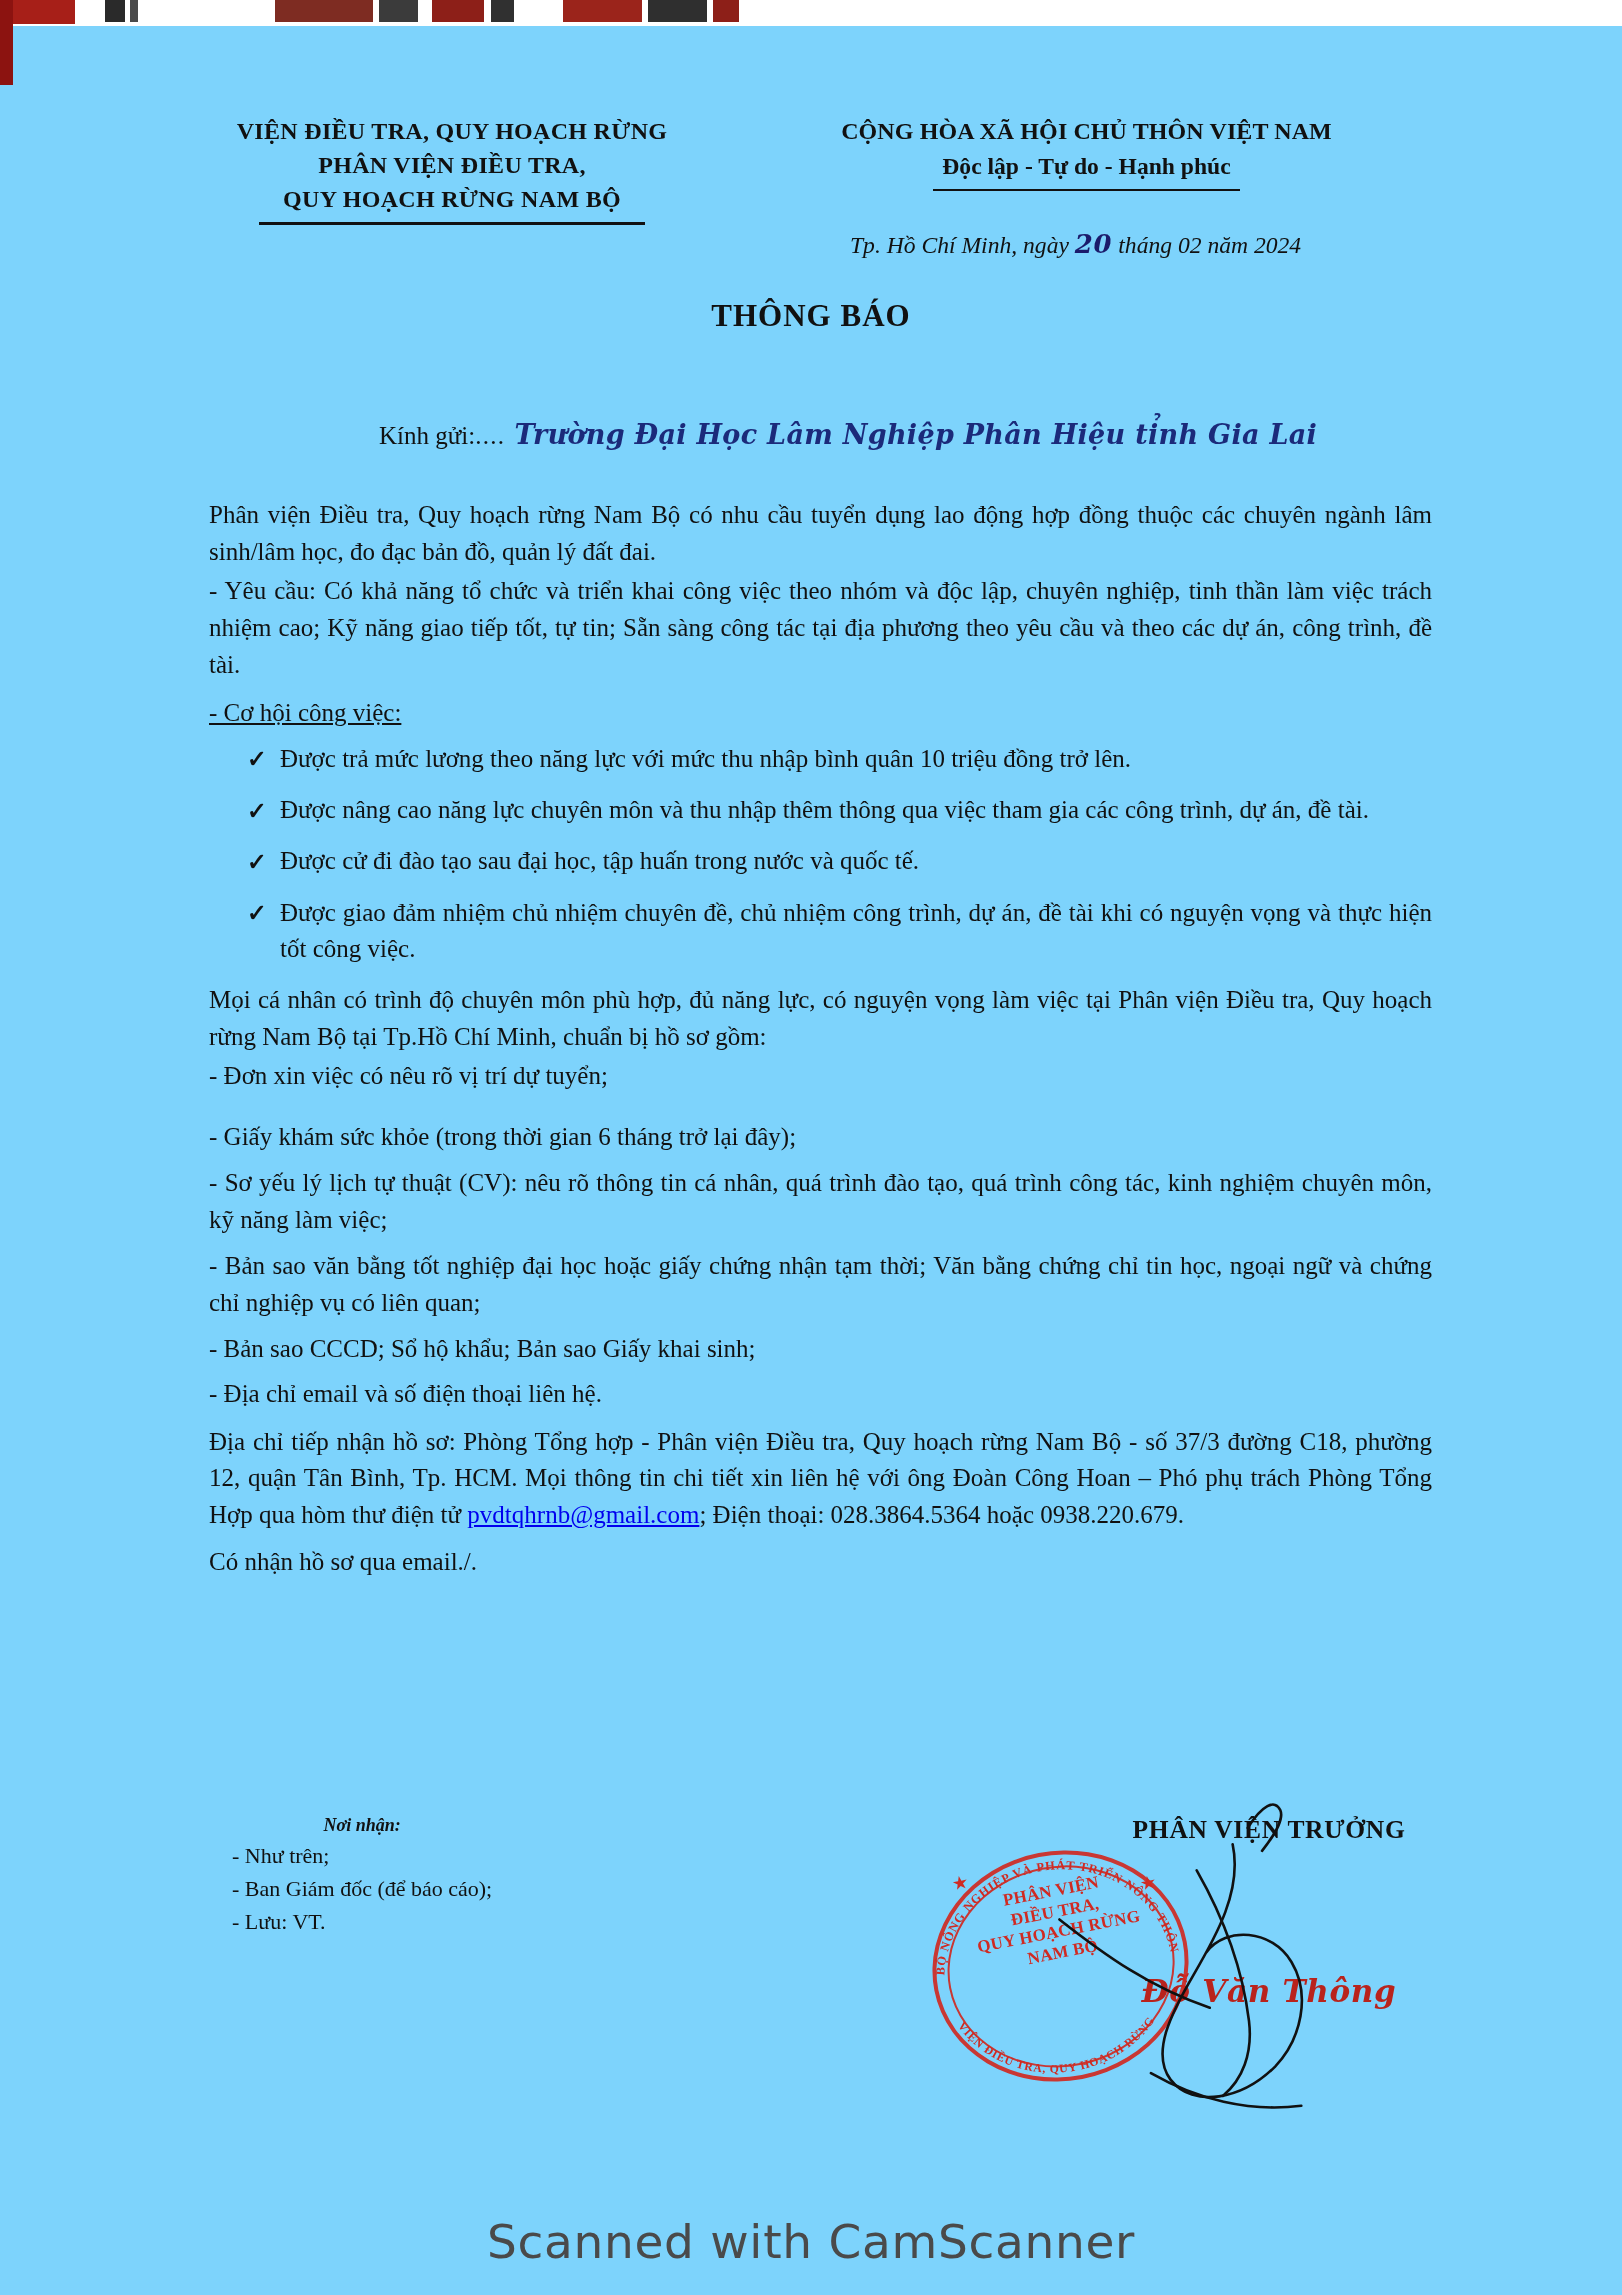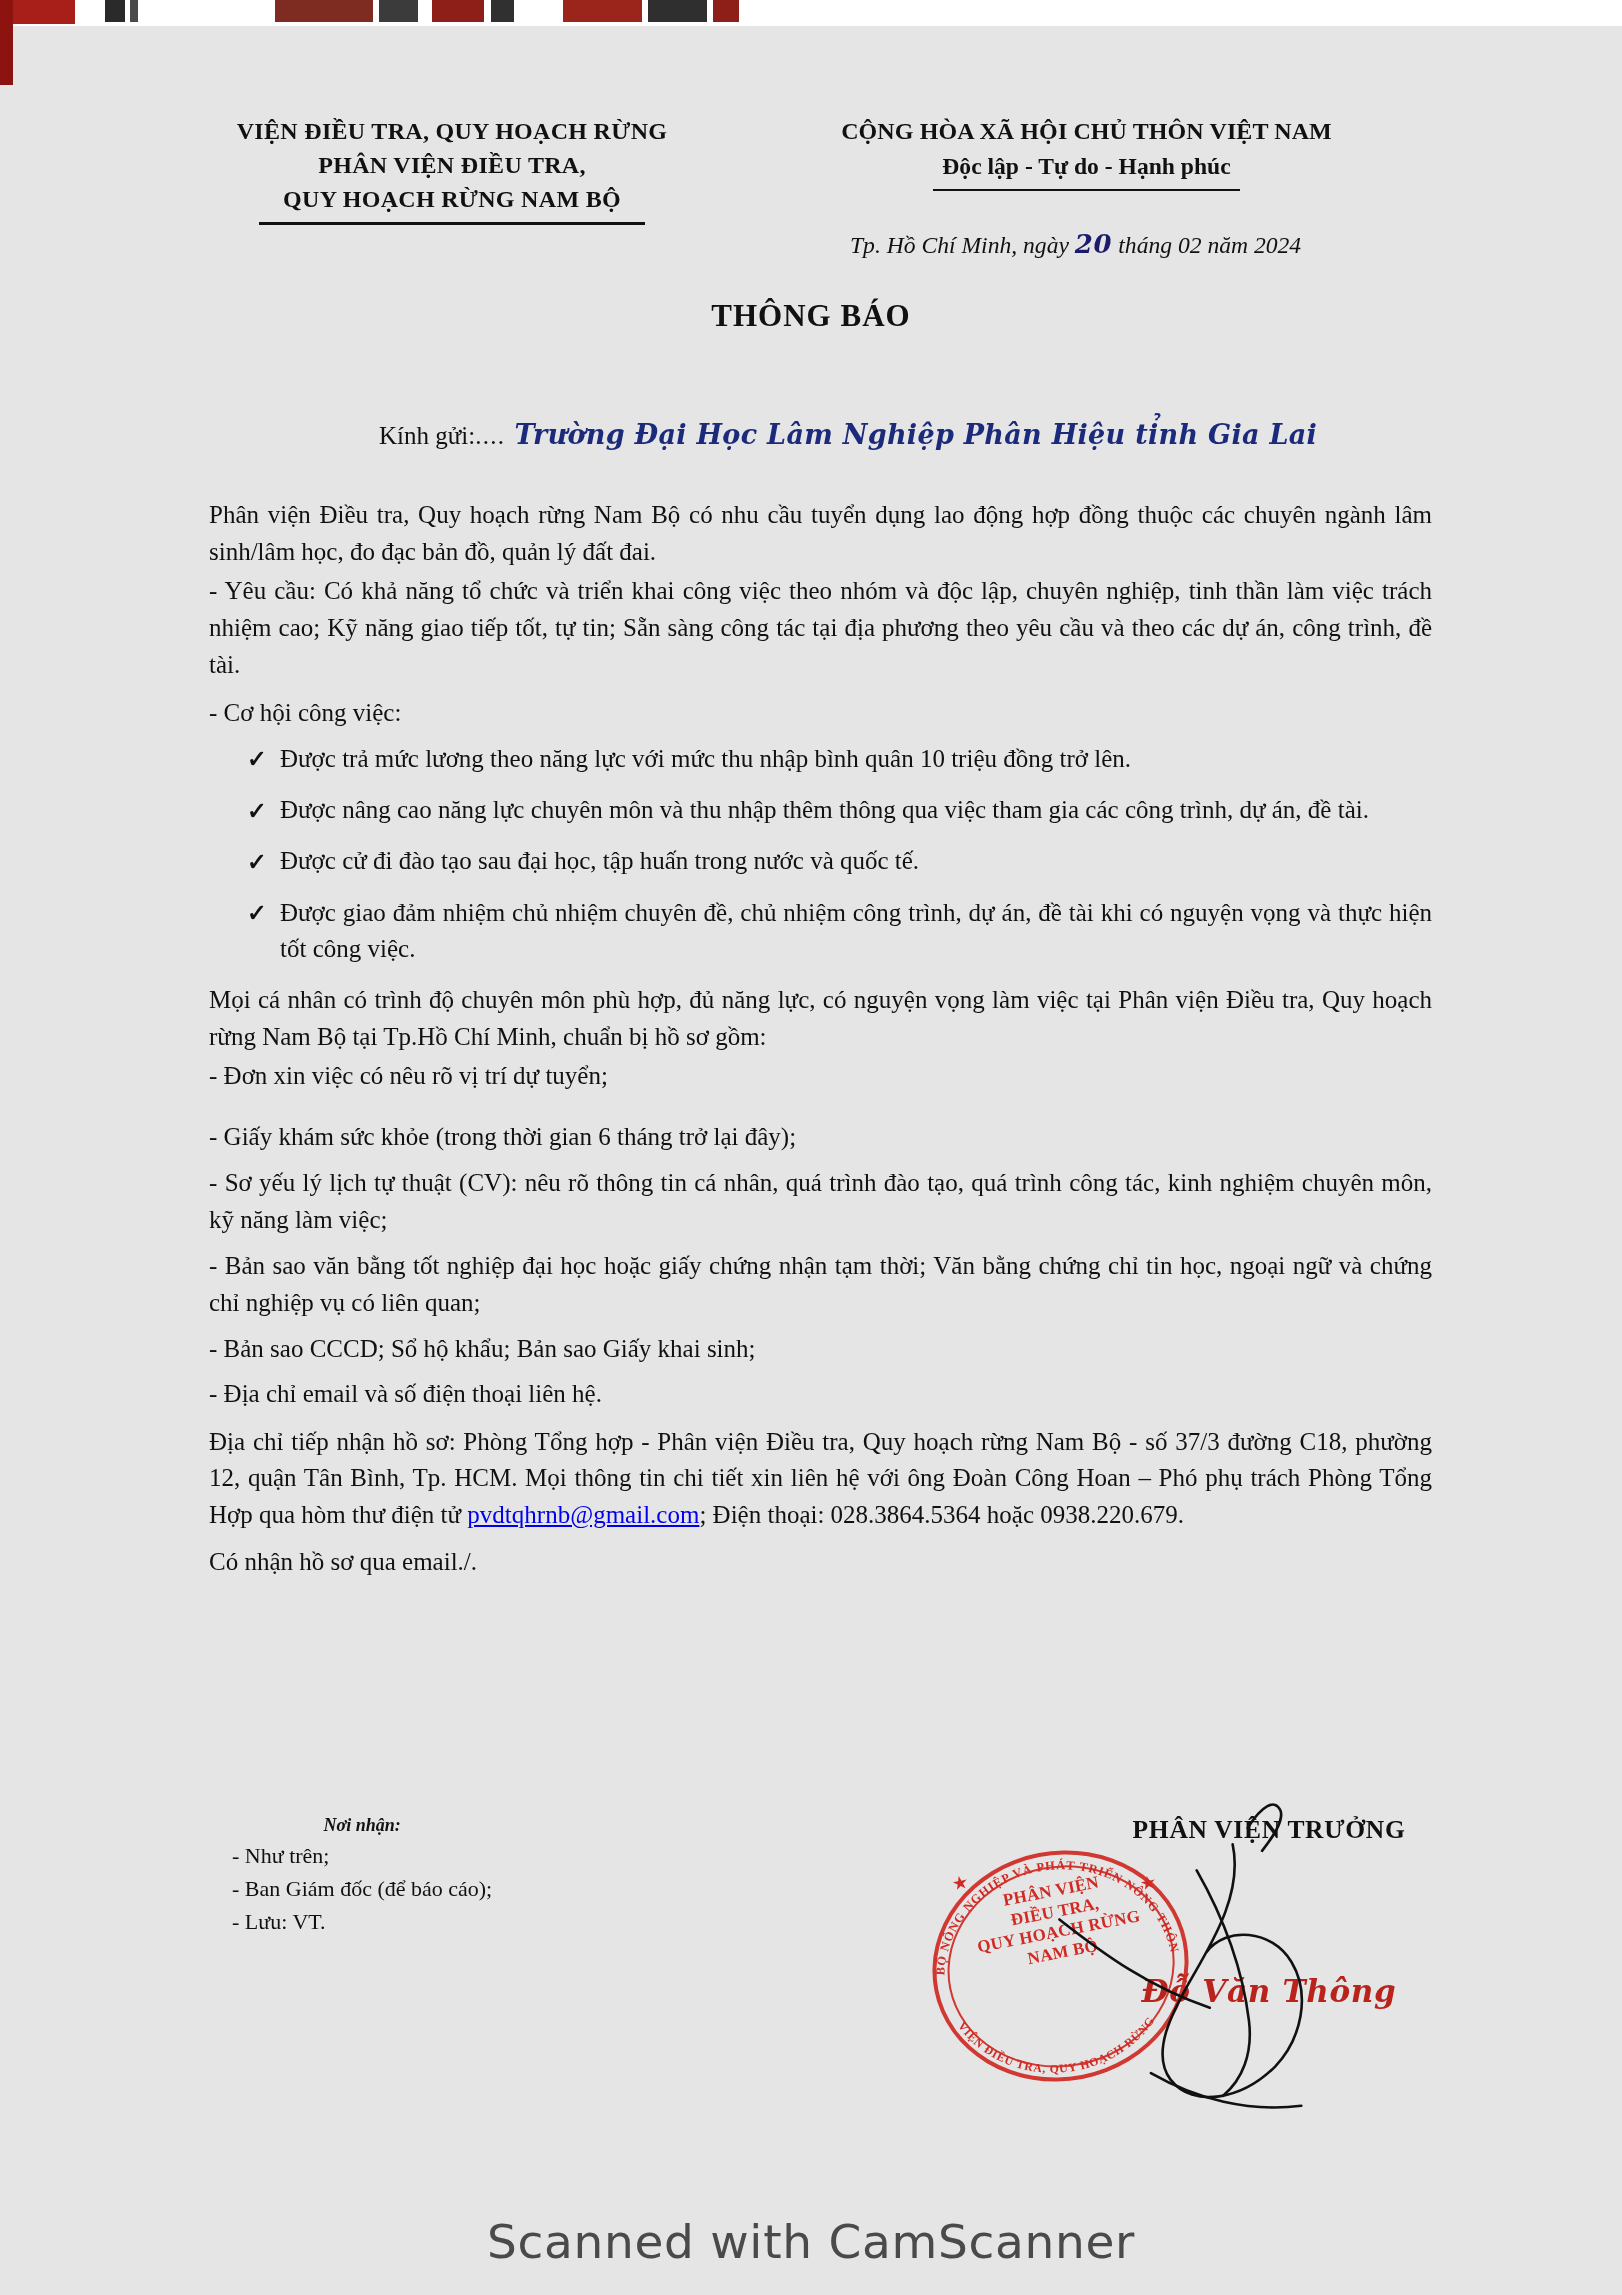--- a/index.html
+++ b/index.html
@@ -8,21 +8,21 @@
     background: #ffffff;
   }
   body {
     font-family: "Liberation Serif", serif;
     color: #111111;
   }
   .page {
     position: relative;
     width: 1622px;
     height: 2295px;
-    background: #e5e5e5;
+    background: #7dd3fc;
     overflow: hidden;
   }
   
   .scan-top {
     position: absolute;
     top: 0; left: 0;
     width: 1622px;
     height: 26px;
     background: #ffffff;
   }
@@ -338,21 +338,21 @@
     <div class="doc-title">THÔNG BÁO</div>
   </div>
 
   <div class="recipient">
     <span>Kính gửi:</span><span class="dots">....</span><span class="hand">Trường Đại Học Lâm Nghiệp Phân Hiệu tỉnh Gia Lai</span>
   </div>
 
   <div class="body-text">
     <p class="p-indent">Phân viện Điều tra, Quy hoạch rừng Nam Bộ có nhu cầu tuyển dụng lao động hợp đồng thuộc các chuyên ngành lâm sinh/lâm học, đo đạc bản đồ, quản lý đất đai.</p>
     <p class="p-dash">- Yêu cầu: Có khả năng tổ chức và triển khai công việc theo nhóm và độc lập, chuyên nghiệp, tinh thần làm việc trách nhiệm cao; Kỹ năng giao tiếp tốt, tự tin; Sẵn sàng công tác tại địa phương theo yêu cầu và theo các dự án, công trình, đề tài.</p>
-    <p class="p-dash2" style="margin-top:11.8px;">- Cơ hội công việc:</p>
+    <p class="p-dash2" style="margin-top:11.8px;text-decoration:underline;">- Cơ hội công việc:</p>
 
     <ul class="bullets">
       <li><span class="chk">✓</span><span>Được trả mức lương theo năng lực với mức thu nhập bình quân 10 triệu đồng trở lên.</span></li>
       <li><span class="chk">✓</span><span>Được nâng cao năng lực chuyên môn và thu nhập thêm thông qua việc tham gia các công trình, dự án, đề tài.</span></li>
       <li><span class="chk">✓</span><span>Được cử đi đào tạo sau đại học, tập huấn trong nước và quốc tế.</span></li>
       <li><span class="chk">✓</span><span>Được giao đảm nhiệm chủ nhiệm chuyên đề, chủ nhiệm công trình, dự án, đề tài khi có nguyện vọng và thực hiện tốt công việc.</span></li>
     </ul>
 
     <p class="p-indent">Mọi cá nhân có trình độ chuyên môn phù hợp, đủ năng lực, có nguyện vọng làm việc tại Phân viện Điều tra, Quy hoạch rừng Nam Bộ tại Tp.Hồ Chí Minh, chuẩn bị hồ sơ gồm:</p>
     <p class="p-dash2">- Đơn xin việc có nêu rõ vị trí dự tuyển;</p>

